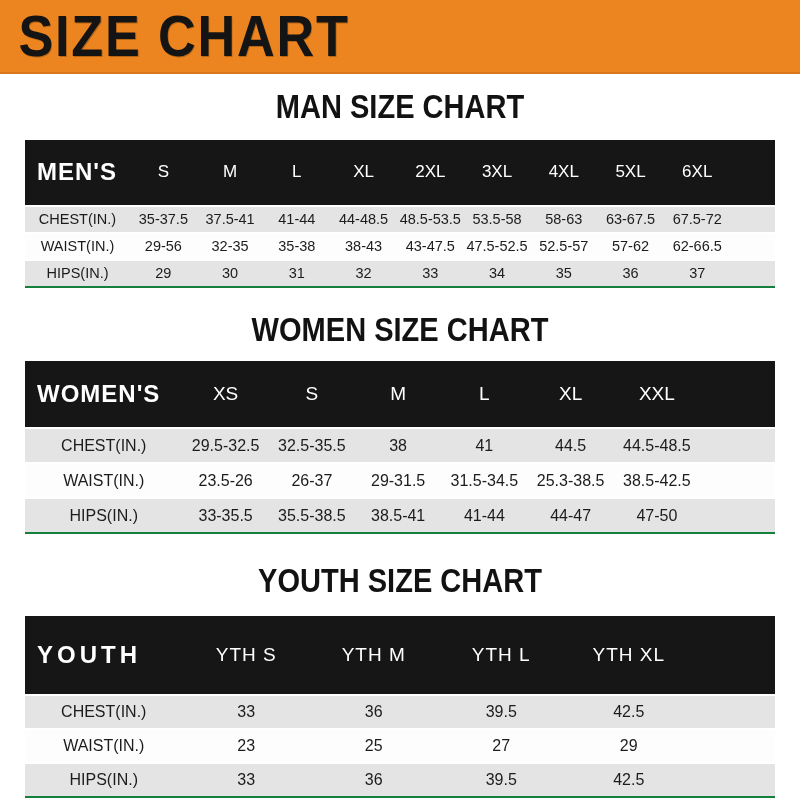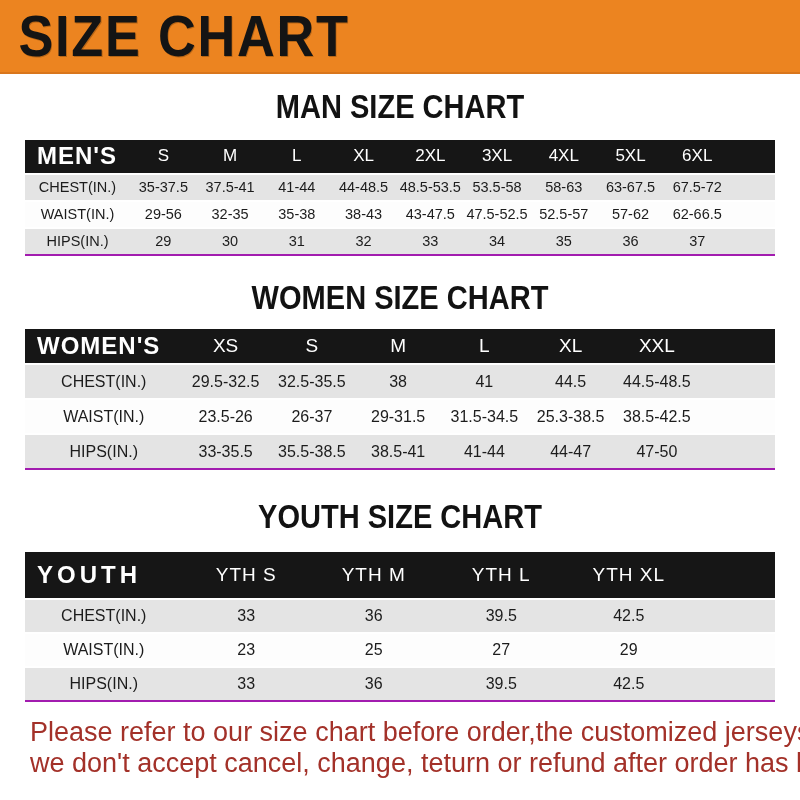--- a/index.html
+++ b/index.html
@@ -56,21 +56,21 @@
     margin: 0 auto;
     border-collapse: separate;
     border-spacing: 0;
     table-layout: fixed;
   }
   table.size-table thead th {
     background: #161616;
     color: #ffffff;
     font-weight: normal;
     text-align: center;
-    padding: 0;
+    padding: 16px;
     vertical-align: middle;
   }
   table.size-table thead th.hlabel {
     text-align: left;
     padding-left: 12px;
     font-weight: bold;
   }
   table.size-table tbody td {
     text-align: center;
     vertical-align: middle;
@@ -79,21 +79,21 @@
   }
   table.size-table tbody tr:nth-child(odd) td {
     background: #E4E4E4;
     border-top: 2px solid #ffffff;
     border-bottom: 2px solid #ffffff;
   }
   table.size-table tbody tr:nth-child(even) td {
     background: #FDFDFD;
   }
   table.size-table tbody tr:last-child td {
-    border-bottom: 2px solid #a21caf;
+    border-bottom: 2px solid #15803d;
   }
 
   
   .tbl-men col.c-label  { width: 14%; }
   .tbl-men col.c-data   { width: 8.9%; }
   .tbl-men thead th     { height: 33px; font-size: 17px; }
   .tbl-men thead th.hlabel { font-size: 24px; letter-spacing: 1px; }
   .tbl-men tbody td     { height: 25px; font-size: 14.5px; }
 
   

